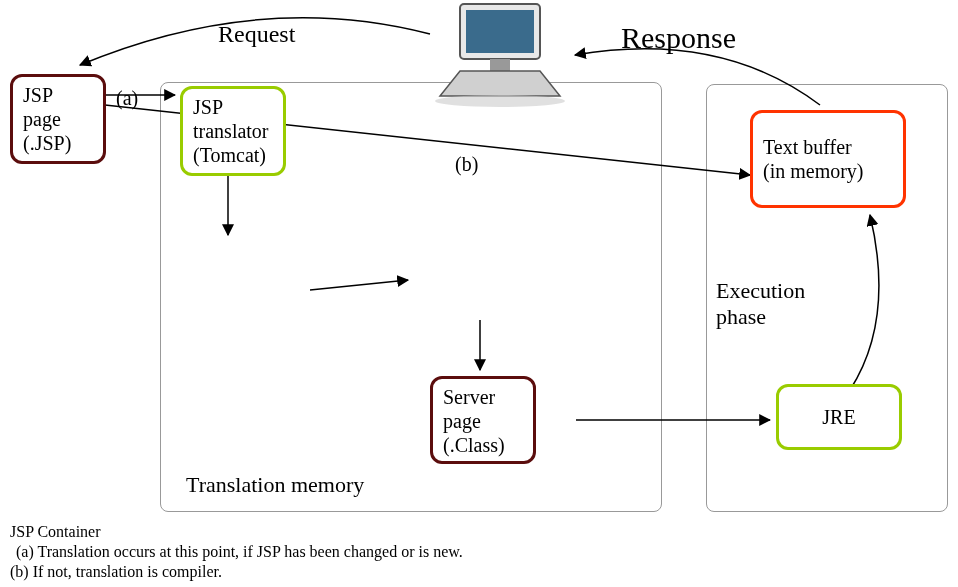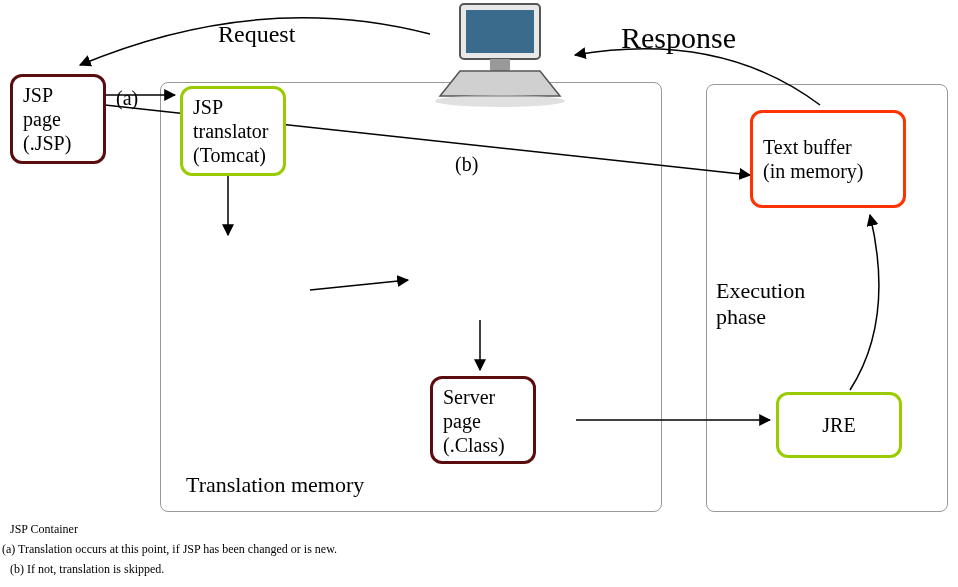--- a/index.html
+++ b/index.html
@@ -1,20 +1,20 @@
 <!DOCTYPE html>
 <html><head>
 <meta charset="utf-8">
 <style>
   html,body{margin:0;padding:0;font-family:"Times New Roman",serif;font-size:20px;color:#000;background:#fff}
   .canvas{position:relative;width:958px;height:587px}
   .box{position:absolute;border:3px solid;border-radius:12px;background:#fff;padding:6px 10px;line-height:1.2}
   .phase{position:absolute;border:1px solid #999;border-radius:8px;background:#fff}
   .label{position:absolute;line-height:1.2}
-  .footnote{position:absolute;font-size:12px;line-height:1.3}
+  .footnote{position:absolute;font-size:16px;line-height:1.3}
   svg{position:absolute;left:0;top:0;pointer-events:none}
 </style>
 </head>
 <body>
 
 <div class="canvas">
 
   <div class="phase" style="left:160px;top:82px;width:500px;height:428px"></div>
   <div class="phase" style="left:706px;top:84px;width:240px;height:426px"></div>
 
@@ -56,27 +56,27 @@
 page
 (.JSP)</div>
   <div class="box" style="left:180px;top:86px;width:80px;border-color:#99cc00;white-space:pre-line">JSP
 translator
 (Tomcat)</div>
   <div class="box" style="left:430px;top:376px;width:80px;height:70px;border-color:#5b0d0d;white-space:pre-line">Server
 page
 (.Class)</div>
   <div class="box" style="left:750px;top:110px;width:130px;height:80px;border-color:#ff3300;white-space:pre-line;display:flex;align-items:center">Text buffer
 (in memory)</div>
-  <div class="box" style="left:776px;top:392px;width:100px;height:48px;border-color:#99cc00;text-align:center;display:flex;align-items:center;justify-content:center">JRE</div>
+  <div class="box" style="left:776px;top:384px;width:100px;height:48px;border-color:#99cc00;text-align:center;display:flex;align-items:center;justify-content:center">JRE</div>
 
   <div class="label" style="left:218px;top:20px;font-size:24px">Request</div>
   <div class="label" style="left:621px;top:20px;font-size:30px">Response</div>
   <div class="label" style="left:116px;top:86px">(a)</div>
   <div class="label" style="left:455px;top:152px">(b)</div>
   <div class="label" style="left:186px;top:472px;font-size:22px">Translation memory</div>
   <div class="label" style="left:716px;top:278px;font-size:22px;white-space:pre-line">Execution
 phase</div>
 
   <div class="footnote" style="left:10px;top:522px">JSP Container</div>
-  <div class="footnote" style="left:2px;top:542px">(a) Translation occurs at this point, if JSP has been changed or is new.</div>
-  <div class="footnote" style="left:10px;top:562px">(b) If not, translation is skipped.</div>
+  <div class="footnote" style="left:16px;top:542px">(a) Translation occurs at this point, if JSP has been changed or is new.</div>
+  <div class="footnote" style="left:10px;top:562px">(b) If not, translation is compiler.</div>
 
 </div>
 
 </body></html>

